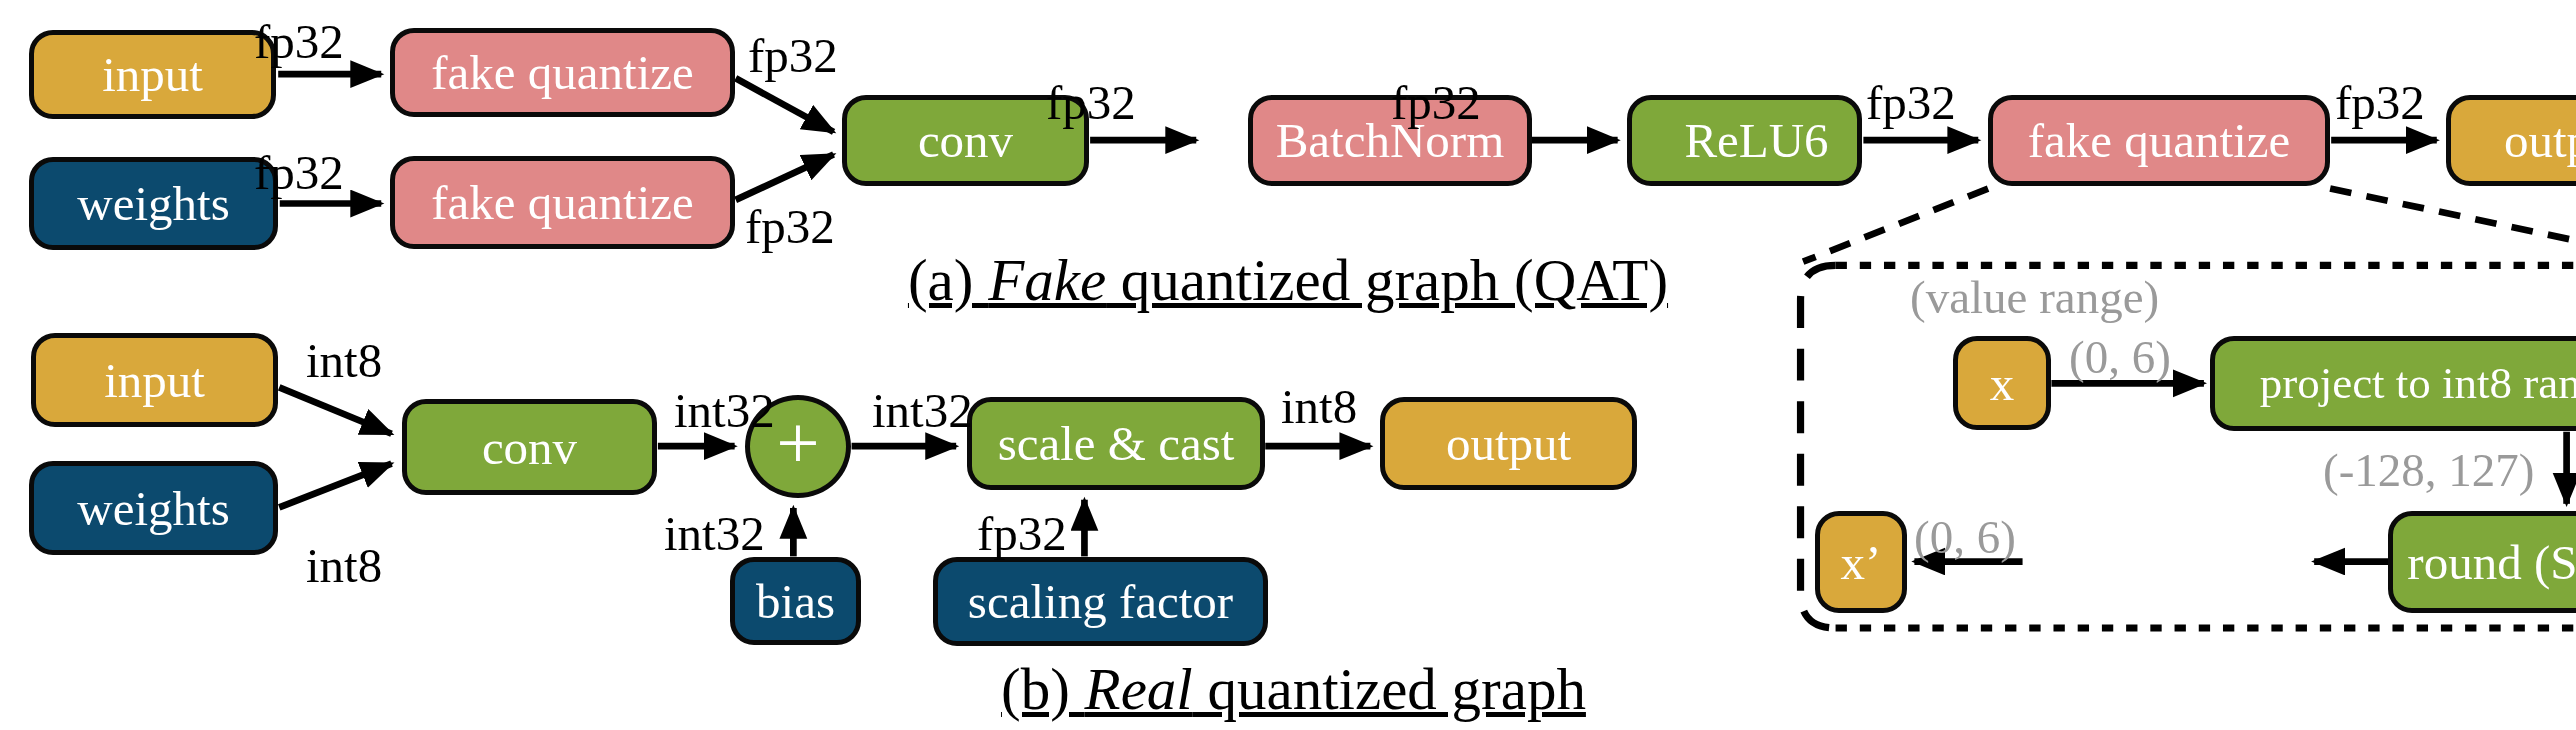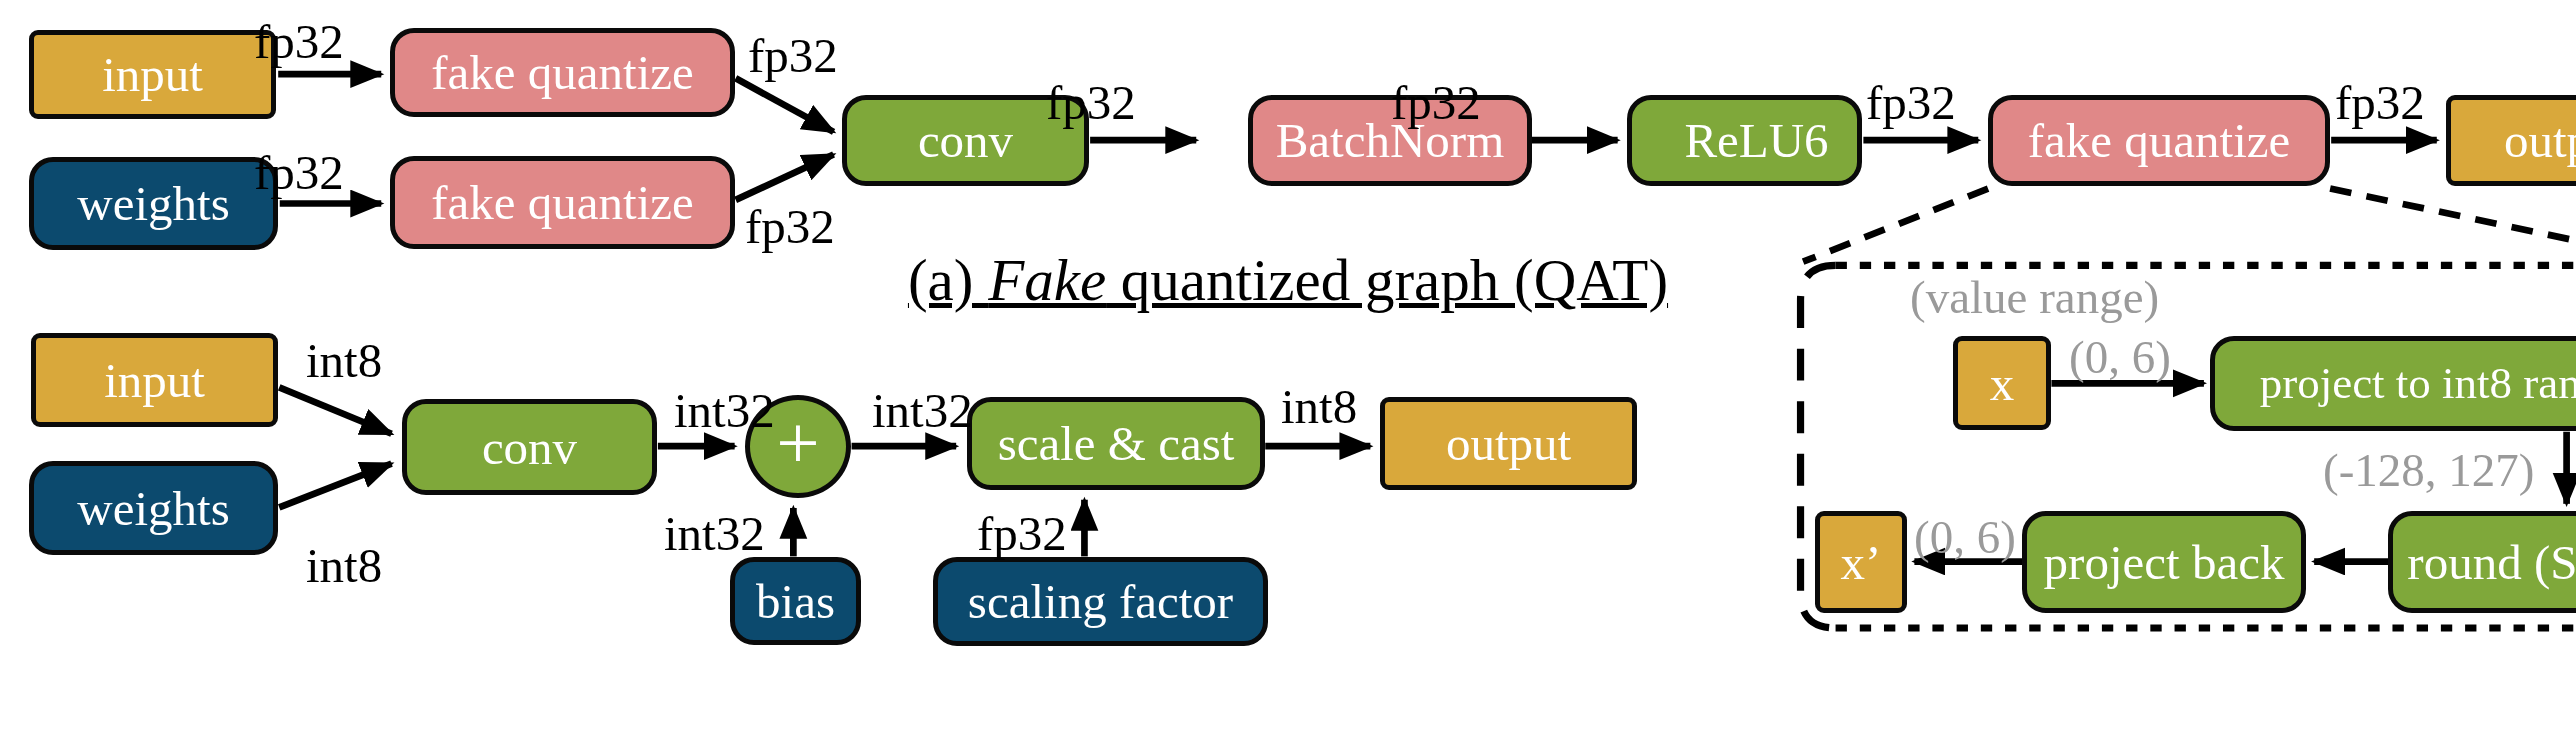--- a/index.html
+++ b/index.html
@@ -2,21 +2,21 @@
 <html style="font-size:8.2px"><head>
 <meta charset="utf-8">
 <style>
   html,body{margin:0;padding:0;background:#ffffff;}
   #stage{position:relative;width:2716px;height:730px;background:#ffffff;overflow:hidden;
          font-family:"Liberation Serif","DejaVu Serif",serif;}
   #edges{position:absolute;left:0;top:0;width:2716px;height:730px;}
   .node{position:absolute;box-sizing:border-box;border:5.7px solid #0a0a0a;border-radius:24px;
         display:flex;align-items:center;justify-content:center;color:#ffffff;
         font-size:49px;white-space:nowrap;line-height:1;}
-  .gold{background:#D9A83B;border-radius:9px;}
+  .gold{background:#D9A83B;}
   .salmon{background:#E08888;}
   .green{background:#7FA83A;}
   .blue{background:#0c4a6e;}
   .plus{border-radius:50%;font-size:77px;padding-bottom:7.2px;}
   .edge-label{position:absolute;color:#000000;font-size:49px;white-space:nowrap;line-height:1;}
   .gray{color:#9A9A9A;font-size:47px;}
   .caption{position:absolute;color:#000000;font-size:59px;text-align:center;white-space:nowrap;line-height:1;text-decoration:underline;}
   .it{font-style:italic;}
   .fit{font-size:45px;}
 </style>
@@ -94,27 +94,27 @@
   <div class="node blue" style="left:933px;top:557px;width:335px;height:89px;">scaling factor</div>
 
   <div class="edge-label" style="left:306px;top:336px;">int8</div>
   <div class="edge-label" style="left:306px;top:541px;">int8</div>
   <div class="edge-label" style="left:674px;top:386px;">int32</div>
   <div class="edge-label" style="left:872px;top:386px;">int32</div>
   <div class="edge-label" style="left:1281px;top:382px;">int8</div>
   <div class="edge-label" style="left:664px;top:509px;">int32</div>
   <div class="edge-label" style="left:977px;top:509px;">fp32</div>
 
+  <div class="caption" style="left:840px;top:660px;width:907px;"><span>(b) </span><span class="it">Real</span><span> quantized graph</span></div>
 
   <div class="edge-label gray" style="left:1910px;top:274px;">(value range)</div>
 
   <div class="node gold" style="left:1953px;top:336px;width:98px;height:94px;">x</div>
   <div class="node green fit" style="left:2210px;top:336px;width:463px;height:95px;">project to int8 range</div>
   <div class="node green" style="left:2388px;top:511px;width:285px;height:102px;">round (STE)</div>
-  <div class="node green" style="left:2022px;top:511px;width:284px;height:102px;">project back</div>
   <div class="node gold" style="left:1815px;top:511px;width:92px;height:102px;">x’</div>
 
   <div class="edge-label gray" style="left:2069px;top:334px;">(0, 6)</div>
   <div class="edge-label gray" style="left:2323px;top:447px;">(-128, 127)</div>
   <div class="edge-label gray" style="left:1914px;top:514px;">(0, 6)</div>
 
 </div>
 
 
 </body></html>

